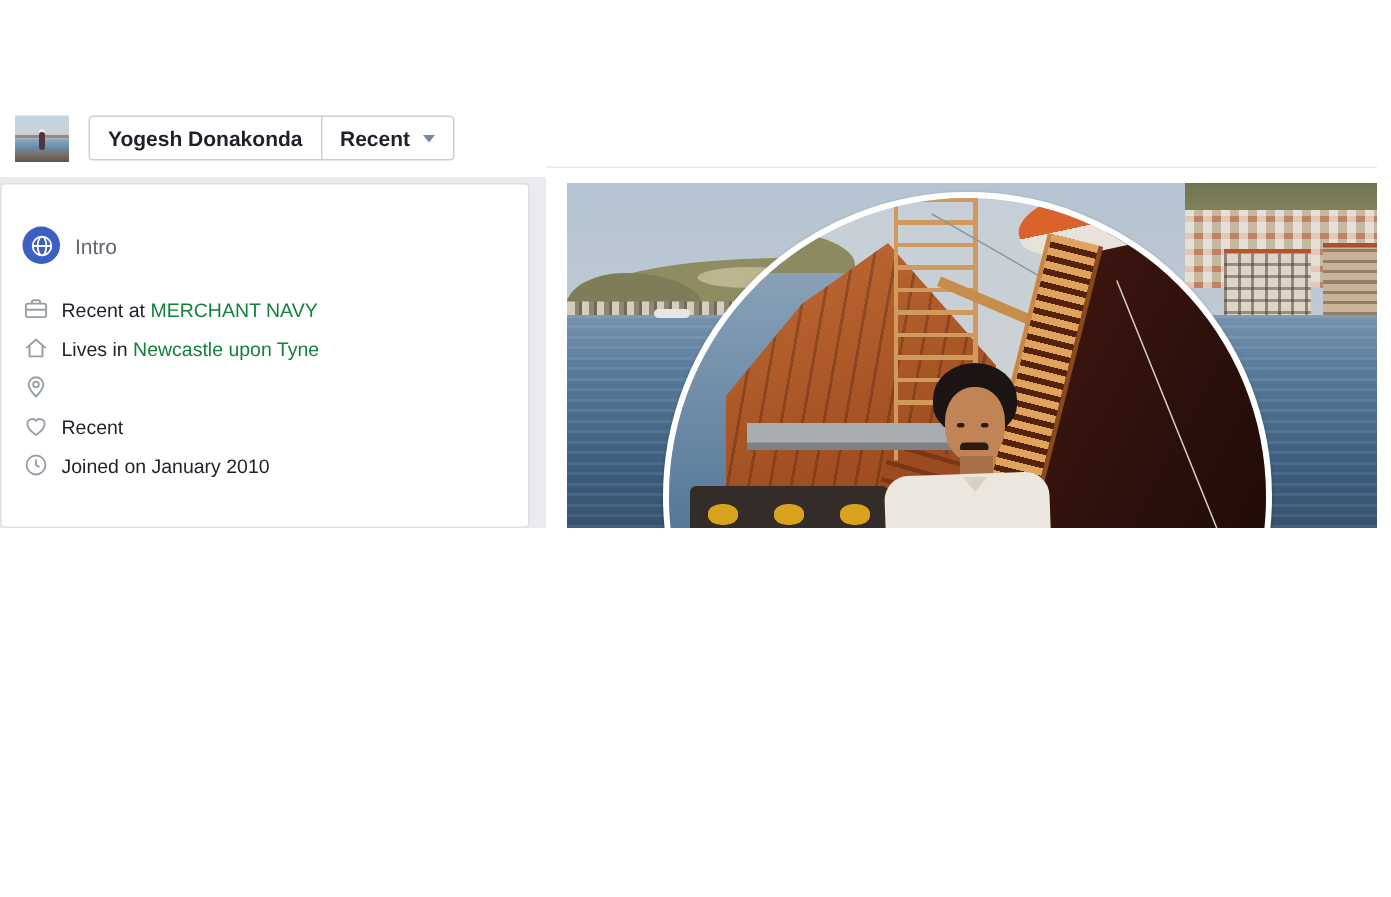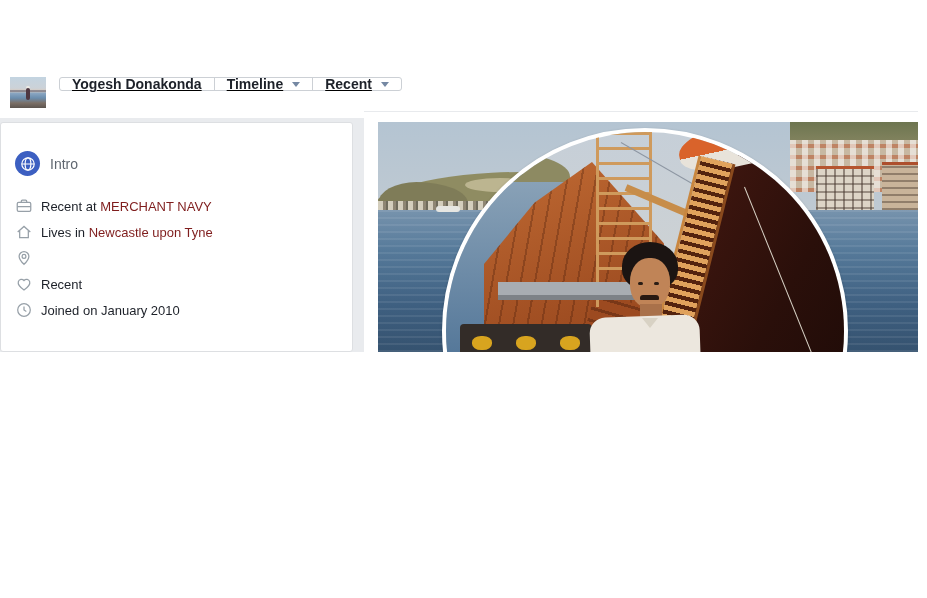--- a/index.html
+++ b/index.html
@@ -6,42 +6,42 @@
   body{width:927px;height:598px;overflow:hidden;font-family:"Liberation Sans","DejaVu Sans",sans-serif;}
   .stage{position:relative;width:927px;height:598px;background:#fff;}
 
   
   .thumb{position:absolute;left:10px;top:77px;width:36px;height:31px;overflow:hidden;cursor:pointer;
     background:linear-gradient(180deg,#c3d4e1 0%,#ccd2d8 36%,#d9c9bb 46%,#8aa6c2 52%,#6b8dad 68%,#7b6f66 84%,#5c544f 100%);}
   .thumb .pier{position:absolute;left:0;top:13px;width:36px;height:2px;background:rgba(90,90,110,.55);}
   .thumb .person{position:absolute;left:16px;top:11px;width:4px;height:12px;background:#4e3742;border-radius:2px;}
   .thumb .cap{position:absolute;left:16px;top:9px;width:4px;height:3px;background:#eceae4;border-radius:2px;}
 
-  .pv-group{position:absolute;left:59px;top:77px;height:14px;display:flex;align-items:stretch;
-    background:#fff;border:1px solid #ccd0d5;border-radius:3px;box-sizing:border-box;text-decoration:underline;}
+  .pv-group{position:absolute;left:59px;top:77px;height:30px;display:flex;align-items:stretch;
+    background:#fff;border:1px solid #ccd0d5;border-radius:3px;box-sizing:border-box;}
   .pv-btn{display:flex;align-items:center;padding:0 12px;font-size:14px;font-weight:bold;color:#1d2129;cursor:pointer;white-space:nowrap;}
   .pv-btn + .pv-btn{border-left:1px solid #ccd0d5;}
   .caret{display:inline-block;width:0;height:0;border:4px solid transparent;border-top:5px solid #7588a3;margin-left:9px;margin-top:4px;}
 
   
   .band{position:absolute;left:0;top:118px;width:378px;height:234px;background:#e9ebee;}
   .white-strip{position:absolute;left:364px;top:118px;width:14px;height:234px;background:#fff;}
   .hairline{position:absolute;left:364px;top:111px;width:554px;height:1px;background:#e8eaed;}
 
   
   .intro-card{position:absolute;left:0;top:122px;width:353px;height:230px;background:#fff;
     border:1px solid #dddfe2;border-radius:3px;box-sizing:border-box;padding:28px 14px 0 14px;overflow:hidden;}
   .intro-head{display:flex;align-items:center;}
   .badge{width:25px;height:25px;border-radius:50%;background:#3c5fc1;display:flex;align-items:center;justify-content:center;flex:0 0 25px;}
   .intro-title{margin-left:10px;font-size:14px;color:#606770;}
   .intro-rows{margin-top:17px;}
   .intro-row{display:flex;align-items:center;height:26px;font-size:13px;color:#1d2129;}
   .ri{width:18px;height:18px;margin-right:8px;flex:0 0 18px;display:flex;align-items:center;justify-content:center;}
   .ri svg{display:block;}
-  .lk{color:#7f1d1d;text-decoration:none;cursor:pointer;}
+  .lk{color:#15803d;text-decoration:none;cursor:pointer;}
 
   
   .cover{position:absolute;left:378px;top:122px;width:540px;height:230px;overflow:hidden;cursor:pointer;
     background:linear-gradient(180deg,#b4c4d2 0%,#c2cbd2 48%,#d4cec5 76%,#d8cabb 100%);}
   .hills-left{position:absolute;left:-8px;top:50px;width:275px;height:42px;background:#8f8c62;
     border-radius:55% 45% 0 0 / 95% 80% 0 0;}
   .hills-left .patch{position:absolute;left:95px;top:6px;width:70px;height:14px;background:#bcb590;border-radius:50%;}
   .hill-far{position:absolute;left:0;top:60px;width:90px;height:30px;background:#7f7c58;border-radius:60% 80% 0 0/100% 100% 0 0;}
   .town-left{position:absolute;left:0;top:79px;width:195px;height:9px;opacity:.95;
     background:repeating-linear-gradient(90deg,#d8d2c2 0 5px,#8f8675 5px 8px,#6e6a5c 8px 10px);}
@@ -113,24 +113,20 @@
 
   <div class="thumb">
     <div class="pier"></div>
     <div class="cap"></div>
     <div class="person"></div>
   </div>
 
   <div class="pv-group">
     <div class="pv-btn">Yogesh Donakonda</div>
     <div class="pv-btn">
-      <span>Timeline</span>
-      <i class="caret"></i>
-    </div>
-    <div class="pv-btn">
       <span>Recent</span>
       <i class="caret"></i>
     </div>
   </div>
 
   <div class="band"></div>
   <div class="white-strip"></div>
   <div class="hairline"></div>
 
   <div class="intro-card">

